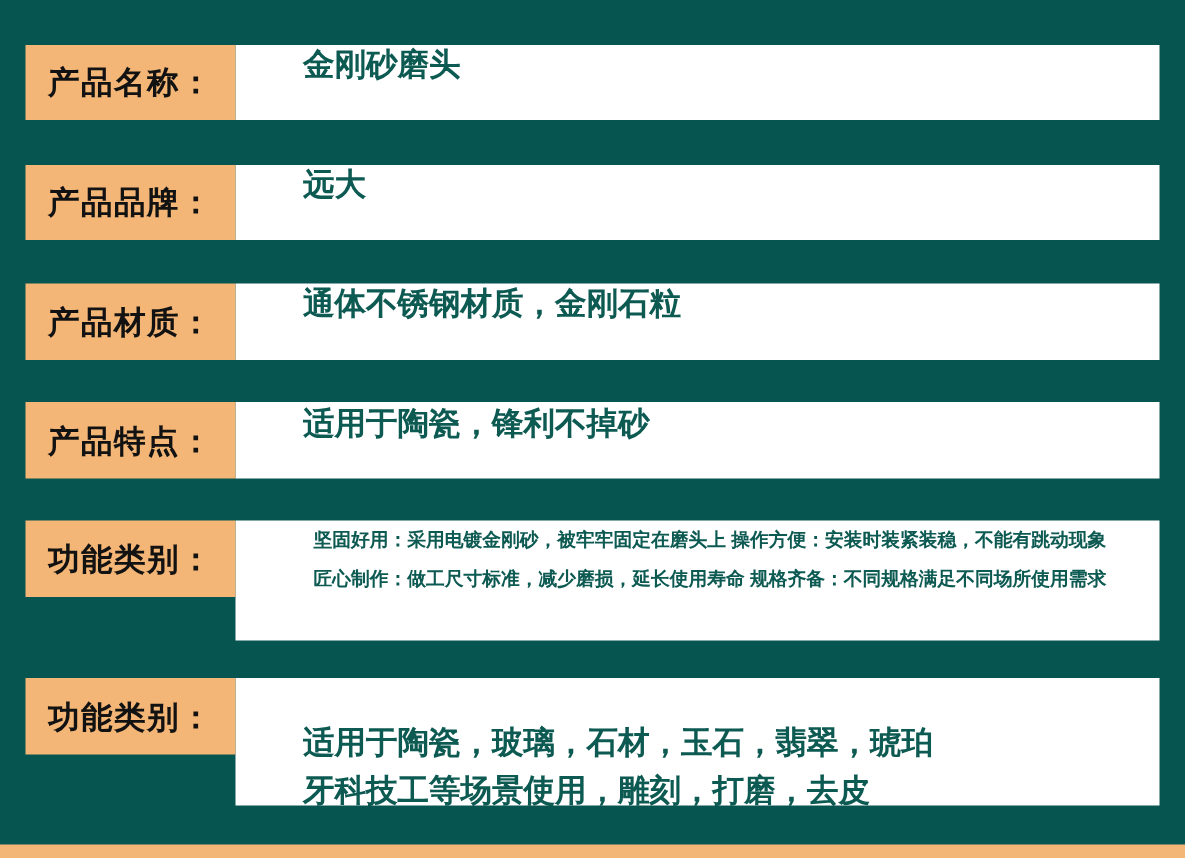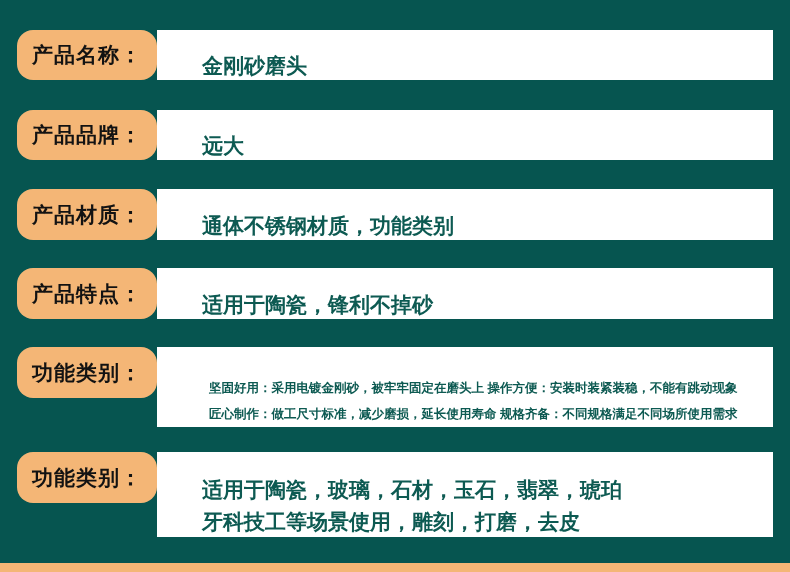--- a/index.html
+++ b/index.html
@@ -38,34 +38,33 @@
     background: #f4b676;
     color: #121212;
     font-size: 21px;
     font-weight: bold;
     letter-spacing: 1px;
     display: flex;
     align-items: center;
     justify-content: center;
     box-sizing: border-box;
     z-index: 2;
-    border-radius: 16px;
   }
 
   .row-value {
     position: absolute;
     left: 140px;
     top: 0;
     width: 616px;
     background: #ffffff;
     color: #0d5a52;
     box-sizing: border-box;
     display: flex;
     flex-direction: column;
-    justify-content: flex-end;
+    justify-content: flex-start;
     z-index: 1;
   }
 
   .row-value .vtext {
     padding-left: 45px;
     font-size: 21px;
     font-weight: bold;
     line-height: 1.35;
     white-space: pre-line;
   }
@@ -95,20 +94,21 @@
     line-height: 2.1;
     margin-left: 32px;
   }
 
   
   .row-6 { top: 452px; height: 85px; }
   .row-6 .row-label { height: 51px; }
   .row-6 .row-value { height: 85px; }
   .row-6 .row-value .vtext {
     line-height: 1.5;
+    margin-top: 28px;
   }
 
   .bottom-bar {
     position: absolute;
     left: 0;
     top: 563px;
     width: 790px;
     height: 9px;
     background: #f4b676;
   }
@@ -128,21 +128,21 @@
   <div class="spec-row row-2">
     <div class="row-label">产品品牌：</div>
     <div class="row-value">
       <div class="vtext">远大</div>
     </div>
   </div>
 
   <div class="spec-row row-3">
     <div class="row-label">产品材质：</div>
     <div class="row-value">
-      <div class="vtext">通体不锈钢材质，功能类别</div>
+      <div class="vtext">通体不锈钢材质，金刚石粒</div>
     </div>
   </div>
 
   <div class="spec-row row-4">
     <div class="row-label">产品特点：</div>
     <div class="row-value">
       <div class="vtext">适用于陶瓷，锋利不掉砂</div>
     </div>
   </div>
 

